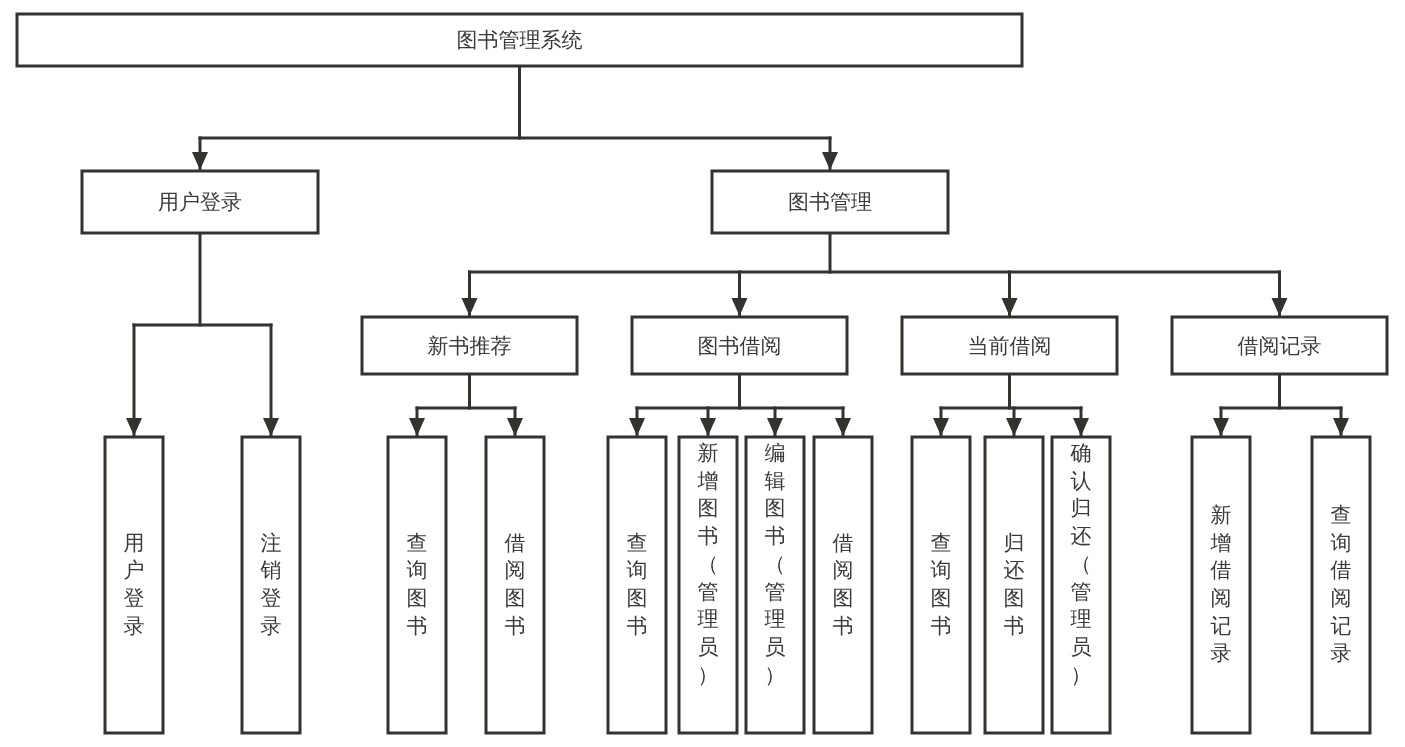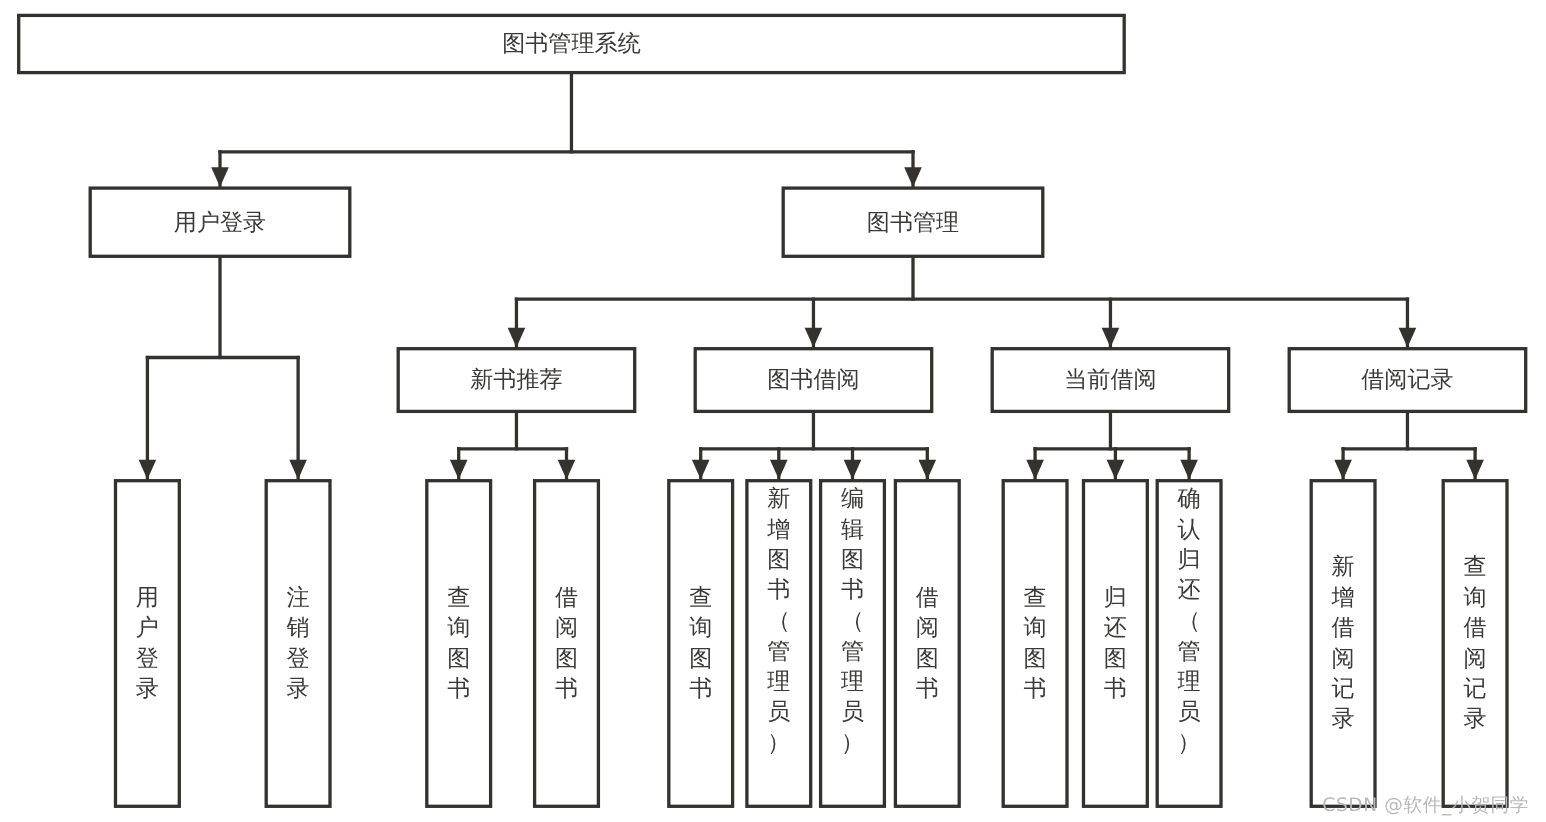--- a/index.html
+++ b/index.html
@@ -309,14 +309,13 @@
               <span class="ch">询</span>
               <span class="ch">借</span>
               <span class="ch">阅</span>
               <span class="ch">记</span>
               <span class="ch">录</span>
             </div></foreignObject>
         </g>
       </g>
   </svg>
 
-  <div class="watermark">CSDN @软件_小贺同学</div>
 </div>
 
 </body></html>

